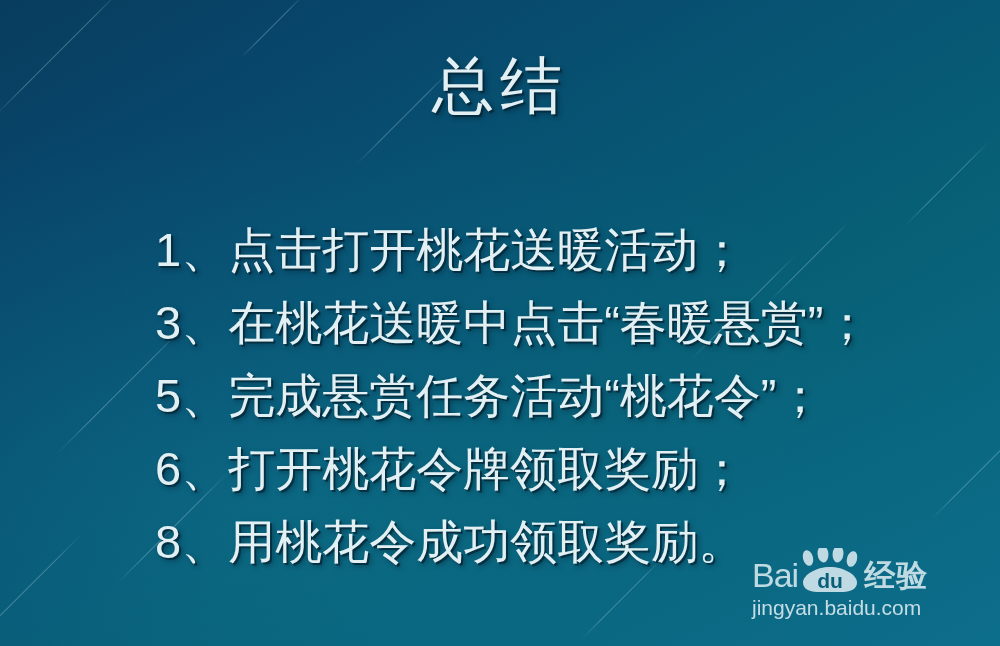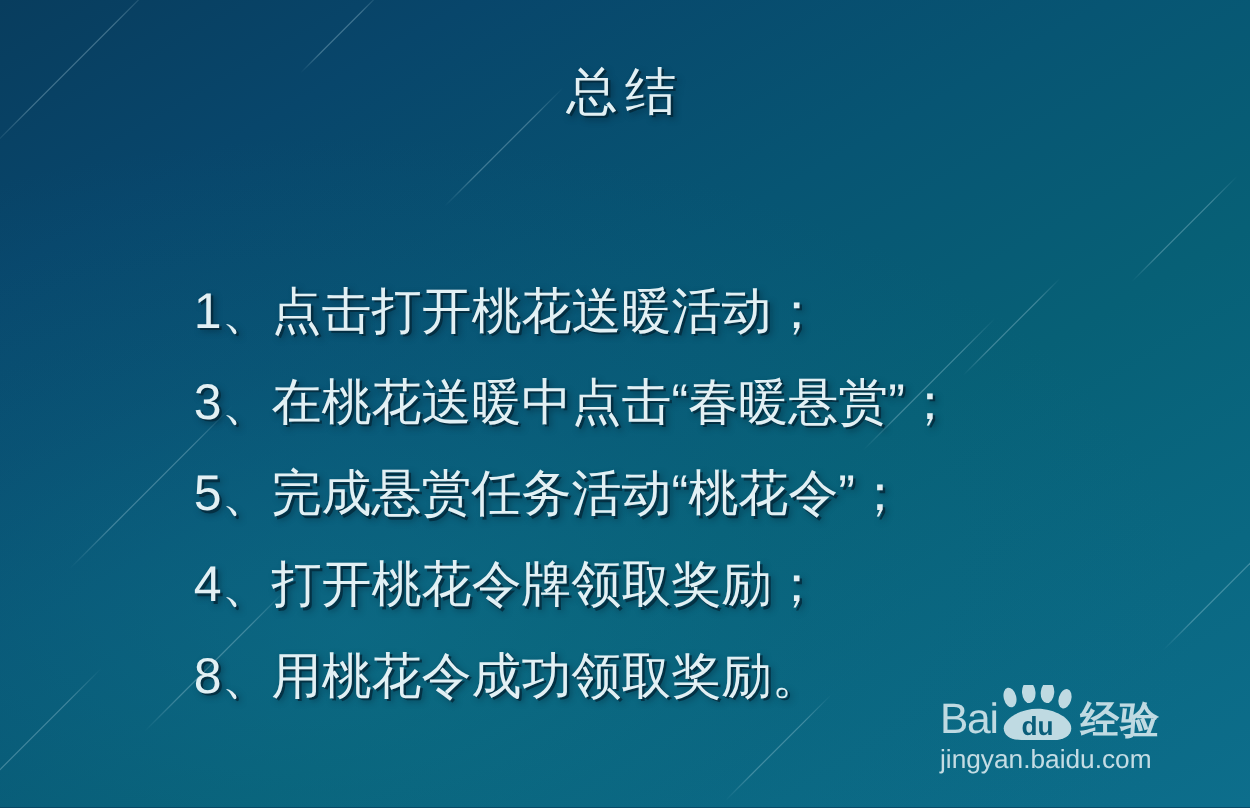--- a/index.html
+++ b/index.html
@@ -52,39 +52,39 @@
     transform-origin: 0 0;
     transform: rotate(-45deg);
   }
 
   #title {
     position: absolute;
     top: 50px;
     left: 0;
     width: 100%;
     text-align: center;
-    font-size: 41px;
+    font-size: 62px;
     line-height: 1.15;
     letter-spacing: 6px;
     color: #e2f0f4;
     font-weight: 400;
     text-shadow:
       2px 2px 0 rgba(4,40,58,0.85),
       3px 3px 5px rgba(3,30,45,0.55);
     white-space: nowrap;
   }
 
   #steps {
     position: absolute;
     top: 213px;
     left: 155px;
     width: 800px;
   }
   .step {
-    font-size: 40px;
+    font-size: 47px;
     line-height: 73px;
     color: #e2f0f4;
     white-space: nowrap;
     letter-spacing: 0px;
     text-shadow:
       2px 2px 0 rgba(4,40,58,0.80),
       3px 3px 5px rgba(3,30,45,0.50);
   }
 
   
@@ -153,21 +153,21 @@
     <div class="streak" style="left:580px;  top:640px; width:120px;"></div>
     <div class="streak" style="left:240px;  top:58px;  width:90px;"></div>
   </div>
 
   <div id="title">总结</div>
 
   <div id="steps">
     <div class="step">1、点击打开桃花送暖活动；</div>
     <div class="step">3、在桃花送暖中点击“春暖悬赏”；</div>
     <div class="step">5、完成悬赏任务活动“桃花令”；</div>
-    <div class="step">4、打开桃花令牌领取奖励；</div>
+    <div class="step">6、打开桃花令牌领取奖励；</div>
     <div class="step">8、用桃花令成功领取奖励。</div>
   </div>
 
   <div id="watermark">
     <div id="wm-logo">
       <span id="wm-bai">Bai</span>
       <span id="wm-paw">
         <svg width="62" height="44" viewBox="0 0 62 44" xmlns="http://www.w3.org/2000/svg">
 
           <ellipse cx="9" cy="10" rx="5" ry="8" fill="#cfe4ea" transform="rotate(-14 9 10)"></ellipse>

